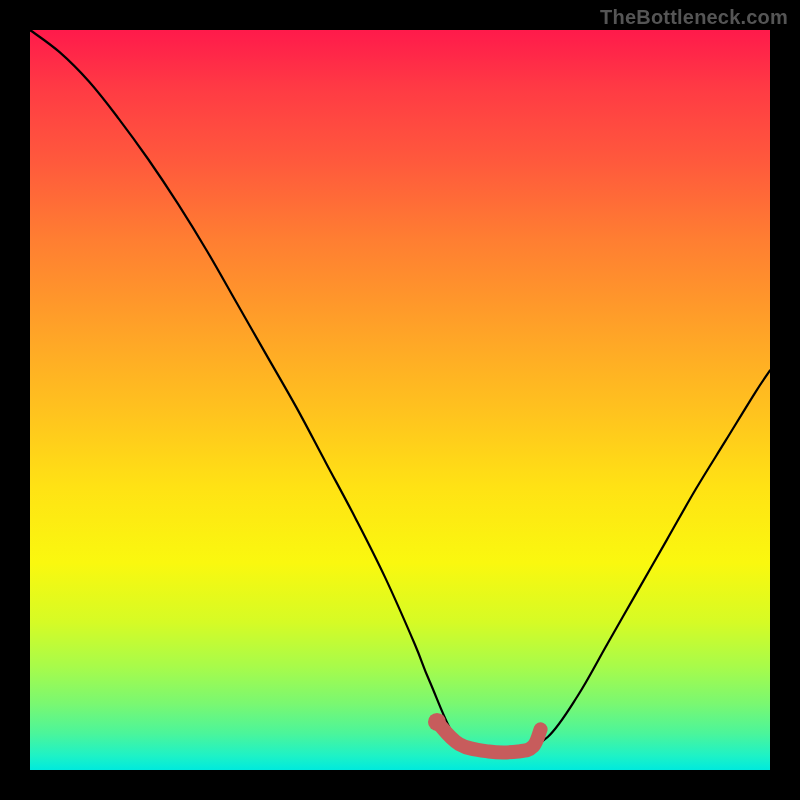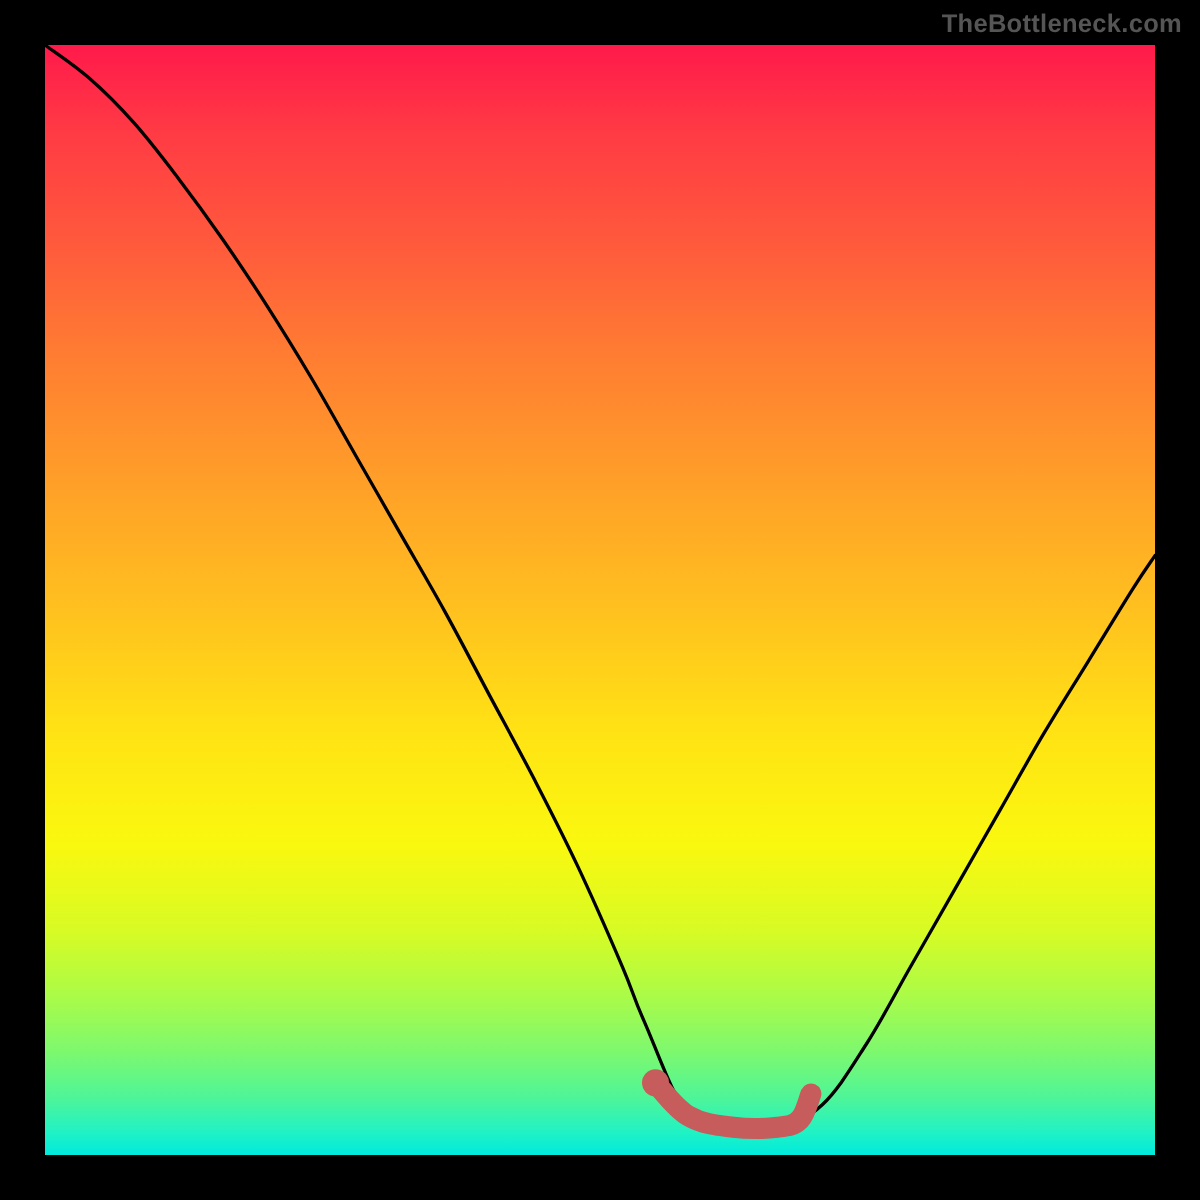--- a/index.html
+++ b/index.html
@@ -47,21 +47,21 @@
     top: 0;
     width: 740px;
     height: 740px;
     overflow: visible;
   }
   .watermark {
     position: absolute;
     top: 6px;
     right: 12px;
     color: #555;
-    font-size: 17px;
+    font-size: 20px;
     font-weight: 600;
     letter-spacing: 0.2px;
     user-select: none;
   }
 </style>
 </head>
 <body>
 
 <div class="stage">
   <div class="watermark">TheBottleneck.com</div>

